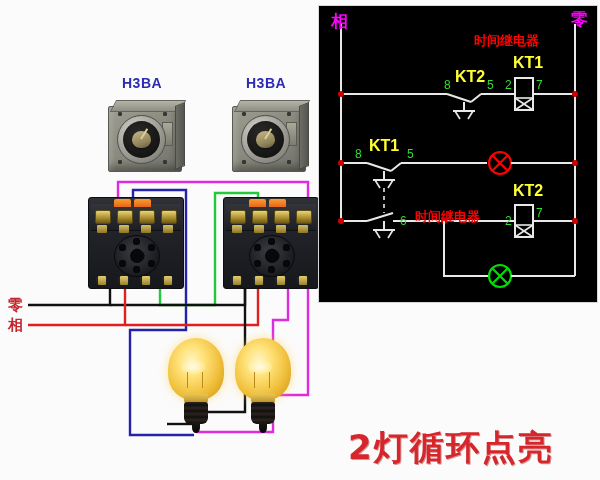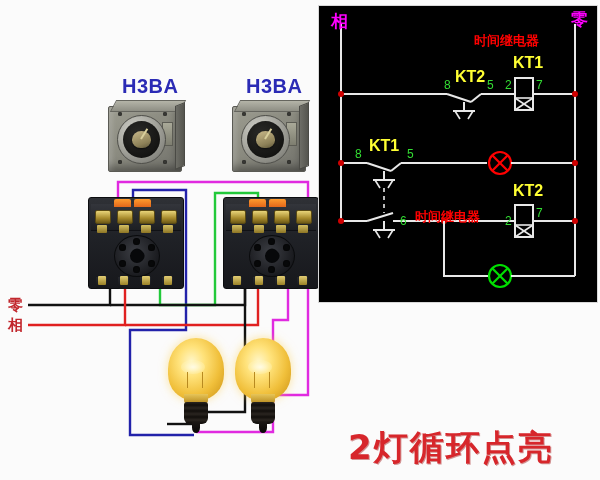--- a/index.html
+++ b/index.html
@@ -18,21 +18,21 @@
     position: relative;
     width: 600px;
     height: 480px;
     background: #fbfbfb;
     overflow: hidden;
   }
 
   
   .label-h3ba {
     position: absolute;
-    font-size: 20px;
+    font-size: 14px;
     font-weight: 700;
     color: #2b2bb5;
     letter-spacing: 0.5px;
     font-family: "Liberation Sans", sans-serif;
   }
 
   
   .relay {
     position: absolute;
     width: 72px;

